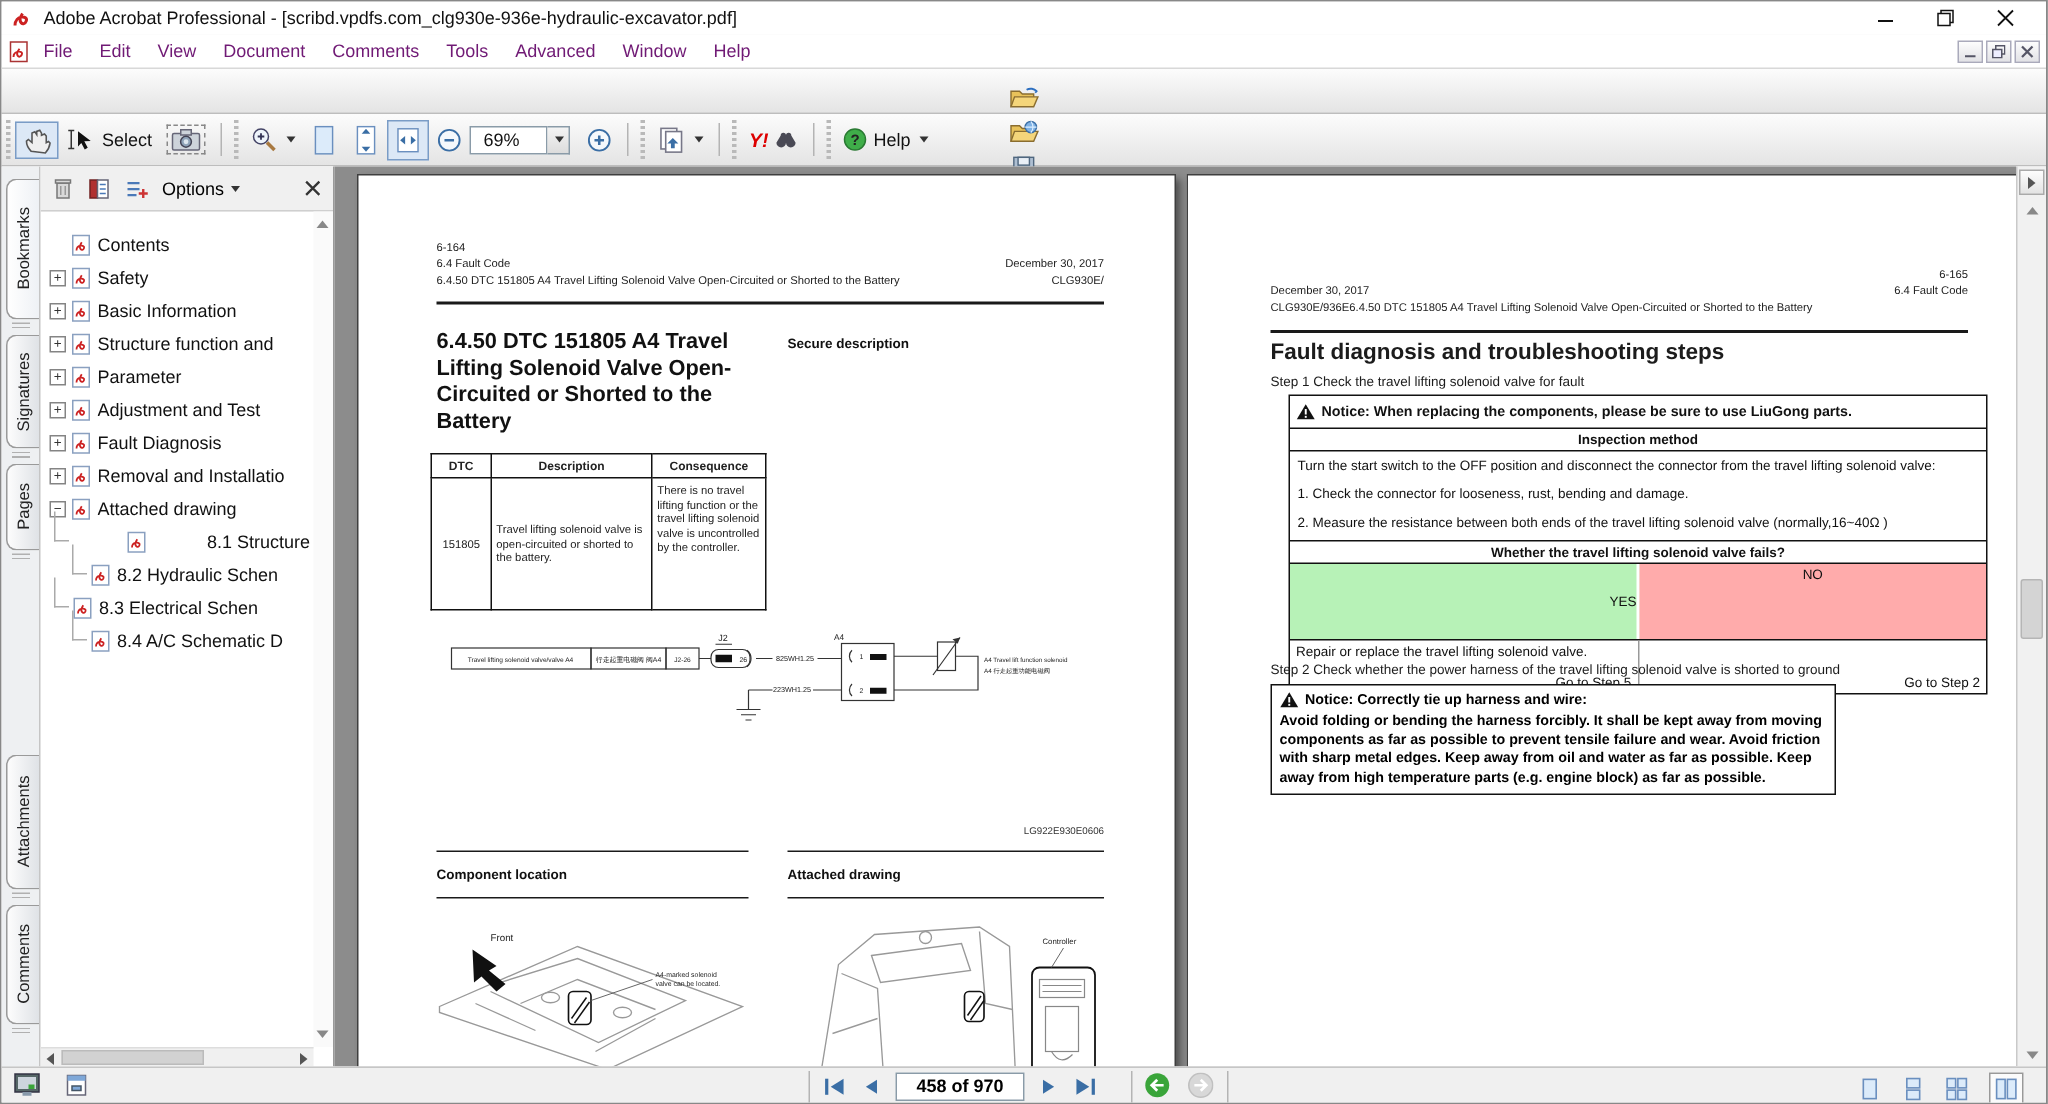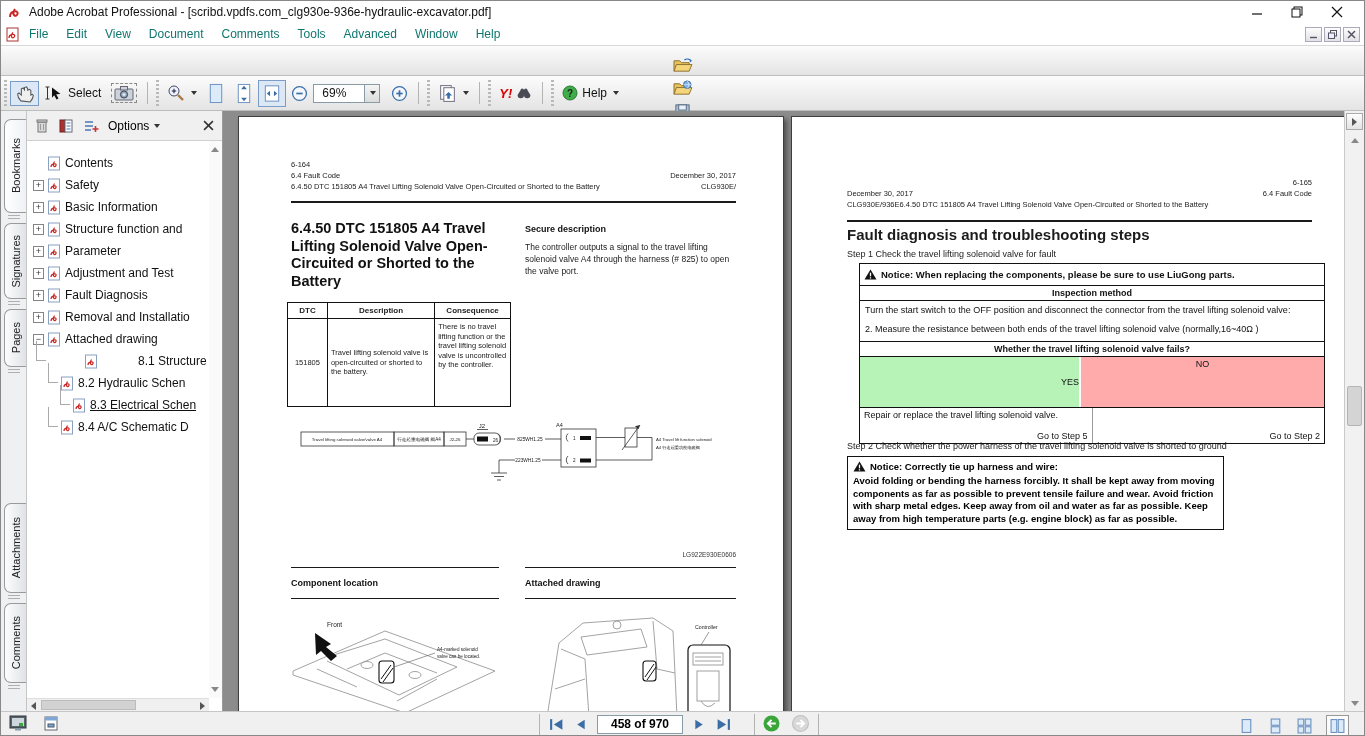--- a/index.html
+++ b/index.html
@@ -7,21 +7,21 @@
   .app { position:relative; width:1365px; height:736px; background:#f0f0f0; overflow:hidden; border:1px solid #888; }
 
   
   .titlebar { height:22px; background:#fff; display:flex; align-items:center; padding:0 6px; }
   .titlebar .title { font-size:12px; color:#111; margin-left:6px; flex:1; white-space:nowrap; overflow:hidden; }
   .win-controls { display:flex; gap:26px; margin-right:14px; }
   .wbtn { width:14px; height:14px; display:flex; align-items:center; justify-content:center; }
 
   
   .menubar { height:23px; background:#fff; display:flex; align-items:center; font-size:12px; border-bottom:1px solid #d8d8d8; padding-left:4px; }
-  .menu-item { padding:3px 9px; color:#0f766e; cursor:default; }
+  .menu-item { padding:3px 9px; color:#701a75; cursor:default; }
   .mdi-controls { margin-left:auto; display:flex; gap:2px; margin-right:4px; }
   .mdibtn { width:17px; height:15px; border:1px solid #aab; background:linear-gradient(#fdfdfd,#e2e2e6); display:flex; align-items:center; justify-content:center; }
 
   
   .toolbar { background:linear-gradient(#fcfcfc,#e4e4e4); border-bottom:1px solid #bdbdbd; display:flex; align-items:center; font-size:12px; color:#111; }
   .tb1 { height:30px;flex-direction:column; }
   .tb2 { height:35px; }
   .grip { width:5px; align-self:stretch; margin:4px 3px; background:repeating-linear-gradient(to bottom,#b9b9b9 0 2px, transparent 2px 4px); width:3px; }
   .sep { width:1px; height:22px; background:#b4b4b4; margin:0 5px; }
   .tbtn { display:flex; align-items:center; gap:4px; padding:2px 4px; border:1px solid transparent; background:transparent; font-size:12px; font-family:inherit; color:#111; cursor:default; }
@@ -85,21 +85,21 @@
   .insp { position:absolute; border:1.5px solid #111; font-size:9px; color:#111; background:#fff; }
   .insp .row { border-top:1px solid #111; }
   .insp .row:first-child { border-top:none; }
   .notice-line { display:flex; align-items:center; gap:4px; font-weight:bold; font-size:9.5px; padding:5px 4px; }
   .centerbold { text-align:center; font-weight:bold; padding:2px 0; }
   .insp-body { padding:3px 5px 6px 5px; line-height:12px; }
   .insp-body p { margin-bottom:7px; }
   .insp-body p:last-child { margin-bottom:0; }
   .ynrow { display:flex; }
   .ynrow .yes { flex:1; background:var(--yes-bg,#b7f2b7); text-align:right; padding:20px 0; border-right:2px solid #fff; }
-  .ynrow .no { flex:1; background:var(--no-bg,#ffadad); text-align:center; padding:2px 12px; }
+  .ynrow .no { flex:1; background:var(--no-bg,#ffadad); text-align:center; padding:2px 0; }
   .actrow { display:flex; min-height:36px; }
   .actrow .cell { flex:1; padding:2px 4px; display:flex; flex-direction:column; justify-content:space-between; }
   .actrow .cell.l { border-right:1px solid #999; }
   .goto { text-align:right; }
   .noticebox { position:absolute; border:1.5px solid #111; padding:4px 5px; background:#fff; }
   .noticebox .nb-body { font-weight:bold; font-size:9.5px; line-height:12.5px; margin-top:3px; }
 
   
   .vscroll { width:20px; flex:0 0 20px; background:#f1f1f1; border-left:1px solid #c9c9c9; position:relative; }
   .vs-btn { position:absolute; left:1px; width:17px; height:17px; background:linear-gradient(#fdfdfd,#e3e3e3); border:1px solid #aaa; display:flex; align-items:center; justify-content:center; }
@@ -558,21 +558,21 @@
 
         <div class="bm-row" style="top:232px;left:16px;">
             <span class="bm-child-l"></span>
             <svg width="14" height="15" viewBox="0 0 14 15">
               <rect x="1.5" y="1" width="11" height="13" fill="#fff" stroke="#8aa0c0"></rect>
               <path d="M4 11 C4 7 10 7 9 9.5 C8 12 4.5 10 7.5 5.5" stroke="#c22" fill="none" stroke-width="1.2"></path>
             </svg>
             <span class="bm-label">8.2 Hydraulic Schen</span>
           </div>
 
-        <div class="bm-row" style="top:254px;left:28px;text-decoration:underline;">
+        <div class="bm-row" style="top:254px;left:4px;">
             <span class="bm-child-l"></span>
             <svg width="14" height="15" viewBox="0 0 14 15">
               <rect x="1.5" y="1" width="11" height="13" fill="#fff" stroke="#8aa0c0"></rect>
               <path d="M4 11 C4 7 10 7 9 9.5 C8 12 4.5 10 7.5 5.5" stroke="#c22" fill="none" stroke-width="1.2"></path>
             </svg>
             <span class="bm-label">8.3 Electrical Schen</span>
           </div>
 
         <div class="bm-row" style="top:276px;left:16px;">
             <span class="bm-child-l"></span>
@@ -607,21 +607,20 @@
           <div class="flexline">
               <span>6.4.50 DTC 151805 A4 Travel Lifting Solenoid Valve Open-Circuited or Shorted to the Battery</span>
               <span>CLG930E/</span>
             </div>
         </div>
         <div class="hrule" style="left:52px;top:84px;width:445px;"></div>
 
         <div class="abs lp-title" style="left:52px;top:103px;width:228px;">6.4.50 DTC 151805 A4 Travel Lifting Solenoid Valve Open-Circuited or Shorted to the Battery</div>
 
         <div class="abs sec-title" style="left:286px;top:107px;">Secure description</div>
-        <div class="abs smallbody" style="left:286px;top:124px;width:214px;">The controller outputs a signal to the travel lifting solenoid valve A4 through the harness (# 825) to open the valve port.</div>
 
         <table class="dtc abs" style="left:48px;top:185px;width:224px;">
           <tbody>
               <tr>
             <th style="width:40px;">DTC</th>
             <th style="width:108px;">Description</th>
             <th style="width:76px;">Consequence</th>
           </tr>
           <tr style="height:88px;">
             <td style="text-align:center;">151805</td>
@@ -748,20 +747,21 @@
             <svg width="13" height="11" viewBox="0 0 14 12">
                 <path d="M7 0.5 L13.5 11.5 H0.5 Z" fill="#111"></path>
                 <rect x="6.3" y="4" width="1.4" height="4" fill="#fff"></rect>
                 <rect x="6.3" y="9" width="1.4" height="1.4" fill="#fff"></rect>
               </svg>
             <span>Notice: When replacing the components, please be sure to use LiuGong parts.</span>
           </div>
           <div class="row centerbold">Inspection method</div>
           <div class="row insp-body">
             <p>Turn the start switch to the OFF position and disconnect the connector from the travel lifting solenoid valve:</p>
+            <p>1.   Check the connector for looseness, rust, bending and damage.</p>
             <p>2.   Measure the resistance between both ends of the travel lifting solenoid valve (normally,16~40Ω )</p>
           </div>
           <div class="row centerbold">Whether the travel lifting solenoid valve fails?</div>
           <div class="row ynrow">
             <div class="yes">YES</div>
             <div class="no">NO</div>
           </div>
           <div class="row actrow">
             <div class="cell l">
               <span>Repair or replace the travel lifting solenoid valve.</span>

